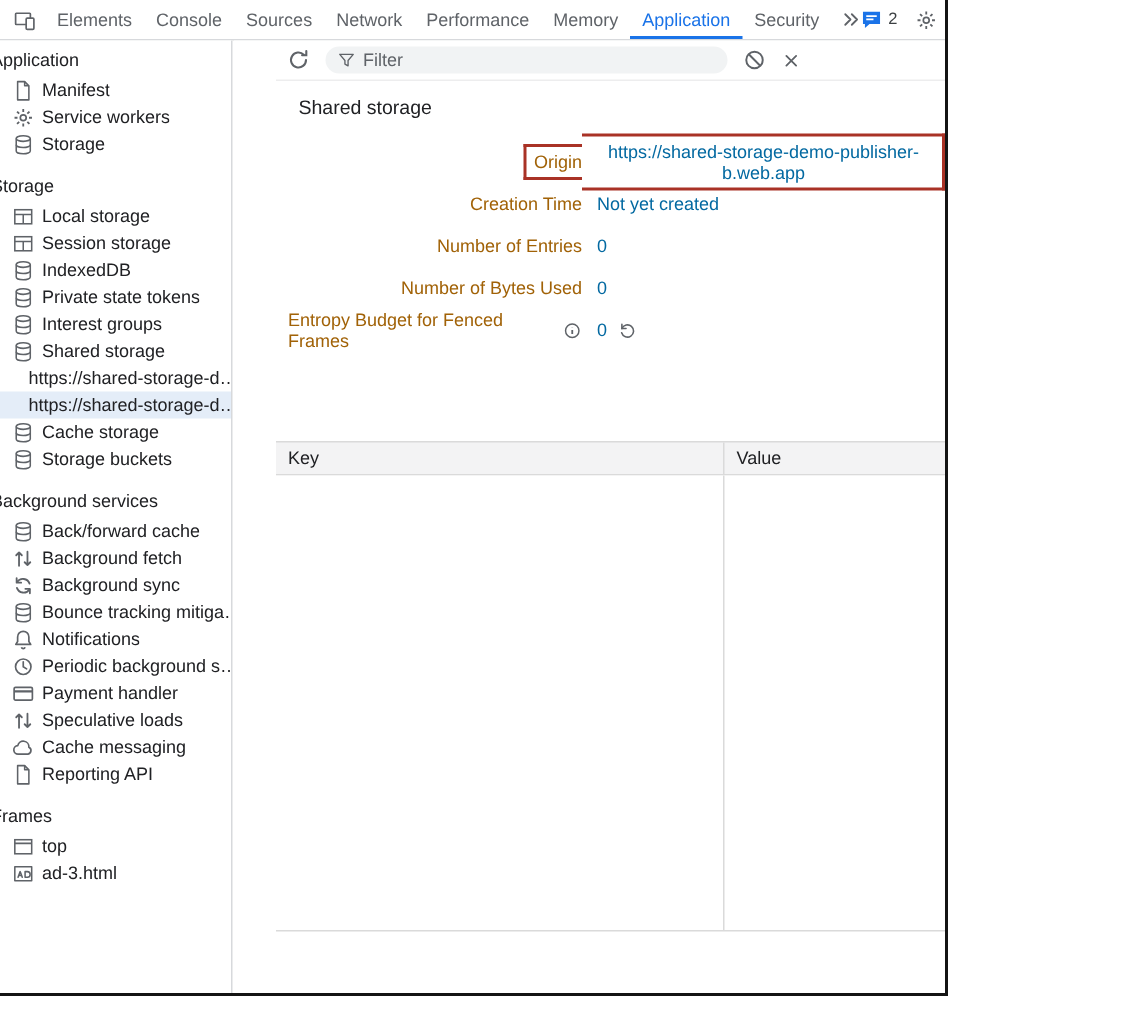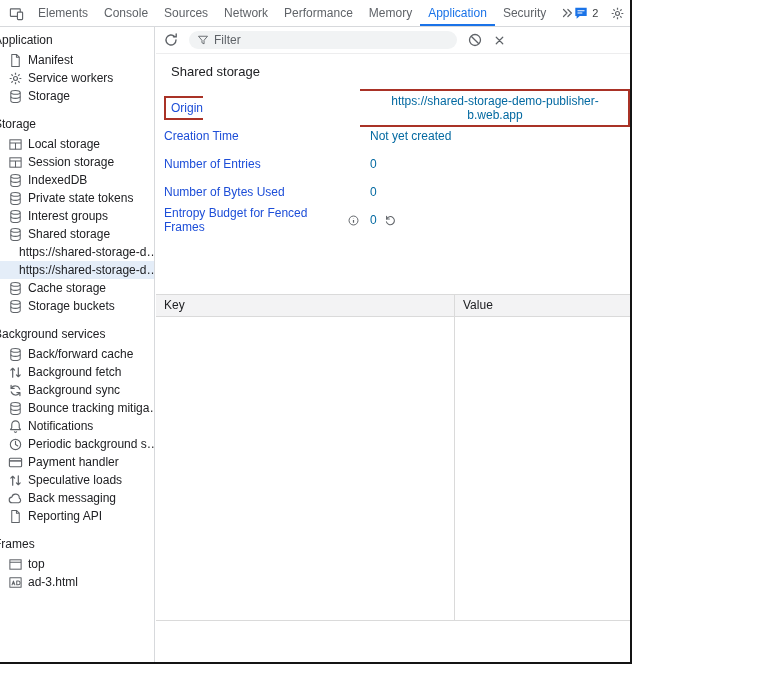--- a/index.html
+++ b/index.html
@@ -34,35 +34,35 @@
     border-right:1px solid #d7d9dc; overflow:hidden; padding-top:2px; background:#fff; }
   .section-title { margin:12px 0 3px -14px; padding-left:8px; height:15px; line-height:15px; white-space:nowrap; color:#202124; }
   [data-name="sidebar-tree"] > .section-title:first-child { margin-top:4px; }
   .tree-item { height:18px; display:flex; align-items:center; gap:5px; padding-left:8px; white-space:nowrap; cursor:pointer; }
   .tree-item.child { padding-left:19px; }
   .tree-item.selected { background:#e4edf8; }
   .tree-ic { width:15px; height:15px; }
   .tree-label { overflow:hidden; }
 
   
-  .main { position:absolute; top:27px; left:156px; right:0; bottom:0; background:#fff; }
+  .main { position:absolute; top:27px; left:156px; right:0; bottom:0; background:#fff;padding-left:28px; }
   .mtoolbar { height:27px; display:flex; align-items:center; gap:10px; padding:0 6px 0 7px;
     border-bottom:1px solid #ededee; box-sizing:border-box; }
   .tbtn { width:16px; height:16px; cursor:pointer; }
   .small { width:13px; height:13px; }
   .filter { width:268px; height:18px; background:#f1f3f4; border-radius:9px; display:flex; align-items:center;
     gap:5px; padding:0 8px; box-sizing:border-box; color:#5f6368; cursor:text; }
   .f-ic { width:12px; height:12px; }
   .placeholder { color:#5f6368; }
 
   .ptitle { font-size:13px; margin:10px 0 0 15px; height:18px; }
 
   .report { margin-top:12px; }
   .rrow { height:28px; display:flex; align-items:center; padding-left:8px; }
-  .rlabel { width:196px; flex:none; display:flex; justify-content:flex-start; align-items:center; gap:5px; color:#1d4ed8; }
+  .rlabel { width:196px; flex:none; display:flex; justify-content:flex-end; align-items:center; gap:5px; color:#a16207; }
   .rvalue { margin-left:10px; display:flex; align-items:center; gap:7px; color:#0369a1;text-align:center; }
   .lbox, .vbox { line-height:14px; }
   .inline-ic { width:13px; height:13px; }
   .rrow.hl .lbox { border:2px solid #a93226; border-right:none; padding:3px 0 3px 5px; }
   .rrow.hl .rvalue { margin-left:0; }
   .rrow.hl .vbox { border:2px solid #a93226; border-left:none; padding:3px 8px 3px 10px; }
 
   .kv-grid { margin-top:60px; }
   .kv-head { display:flex; height:21px; line-height:20px; background:#f3f3f4;
     border-top:1px solid #dadada; border-bottom:1px solid #dadada; }
@@ -317,21 +317,21 @@
             </svg>
           </span>
           <span class="tree-label" data-name="sidebar-item-label">Speculative loads</span>
         </div>
         <div class="tree-item" data-name="sidebar-item-push-messaging">
           <span class="icon tree-ic" data-name="cloud-icon">
             <svg viewBox="0 0 16 16" fill="none" stroke="currentColor" stroke-width="1.2" stroke-linejoin="round">
               <path d="M4.5 12.5a3 3 0 0 1-.4-6A4 4 0 0 1 12 7.6a2.6 2.6 0 0 1-.6 4.9z"></path>
             </svg>
           </span>
-          <span class="tree-label" data-name="sidebar-item-label">Back messaging</span>
+          <span class="tree-label" data-name="sidebar-item-label">Cache messaging</span>
         </div>
         <div class="tree-item" data-name="sidebar-item-reporting-api">
           <span class="icon tree-ic" data-name="document-icon">
             <svg viewBox="0 0 16 16" fill="none" stroke="currentColor" stroke-width="1.1" stroke-linejoin="round">
               <path d="M4 1.5h5l3 3v10H4z"></path>
               <path d="M9 1.5v3h3"></path>
             </svg>
           </span>
           <span class="tree-label" data-name="sidebar-item-label">Reporting API</span>
         </div>

